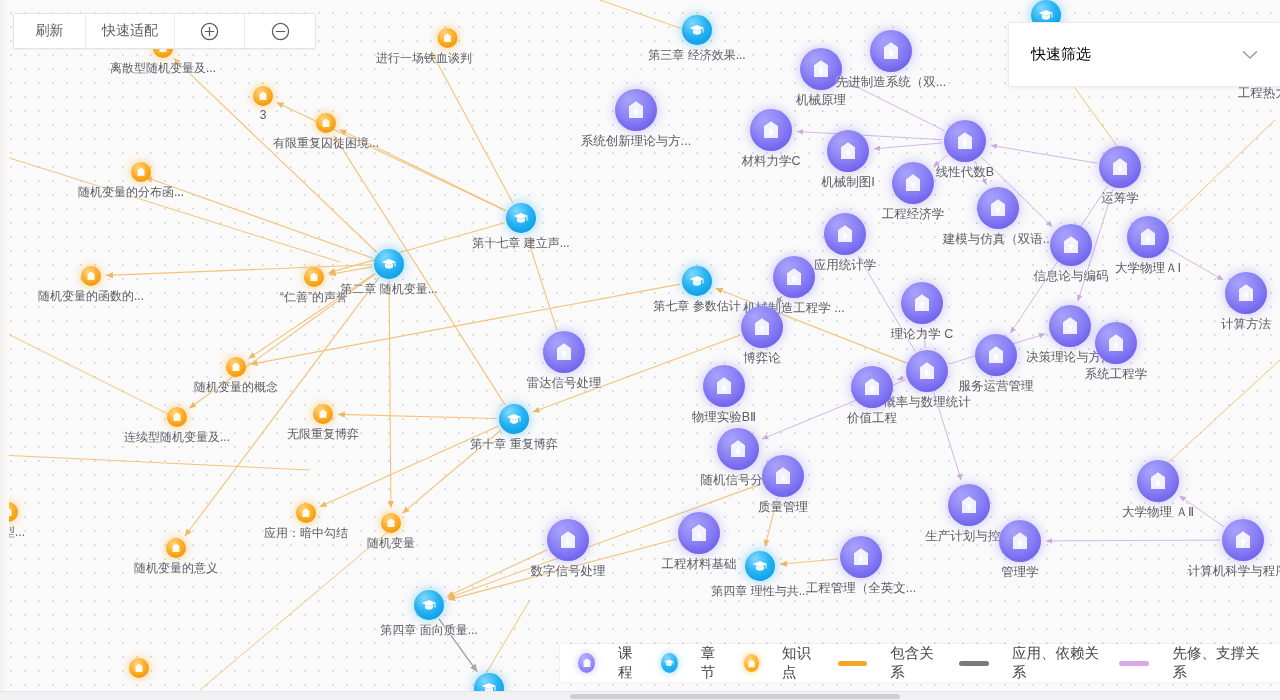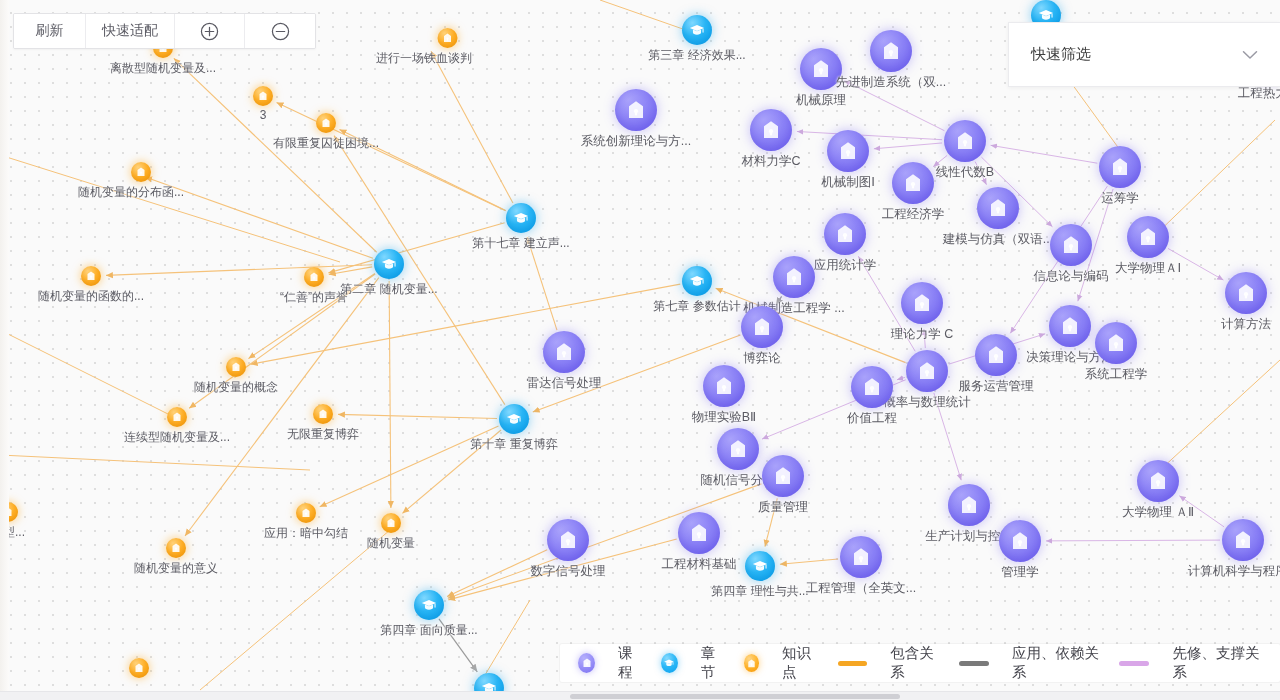--- a/index.html
+++ b/index.html
@@ -74,21 +74,21 @@
   #toolbar .tb:last-child { border-right: none; }
   #toolbar .tb.icon { min-width: 70px; }
 
   
   #filter {
     position: absolute; right: 0px; top: 22px; width: 272px; height: 65px;
     background: #fff; border: 1px solid #ebebee; border-right: none;
     display: flex; align-items: center; padding: 0 22px;
     box-shadow: 0 1px 4px rgba(0,0,0,.05); z-index: 40;
   }
-  #filter .ftext { flex: 1; font-size: 15px; color: #404040; }
+  #filter .ftext { flex: 1; font-size: 15px; color: #000000; }
   #filter .chev { color: #9a9aa4; }
 
   
   #legend {
     position: absolute; left: 560px; bottom: 18px; height: 38px;
     display: flex; align-items: center; gap: 0px;
     background: #fff; padding: 0 18px; border-radius: 2px;
     box-shadow: 0 0 0 1px rgba(0,0,0,.03); z-index: 40;
   }
   #legend .li { display: flex; align-items: center; margin-right: 18px; }

